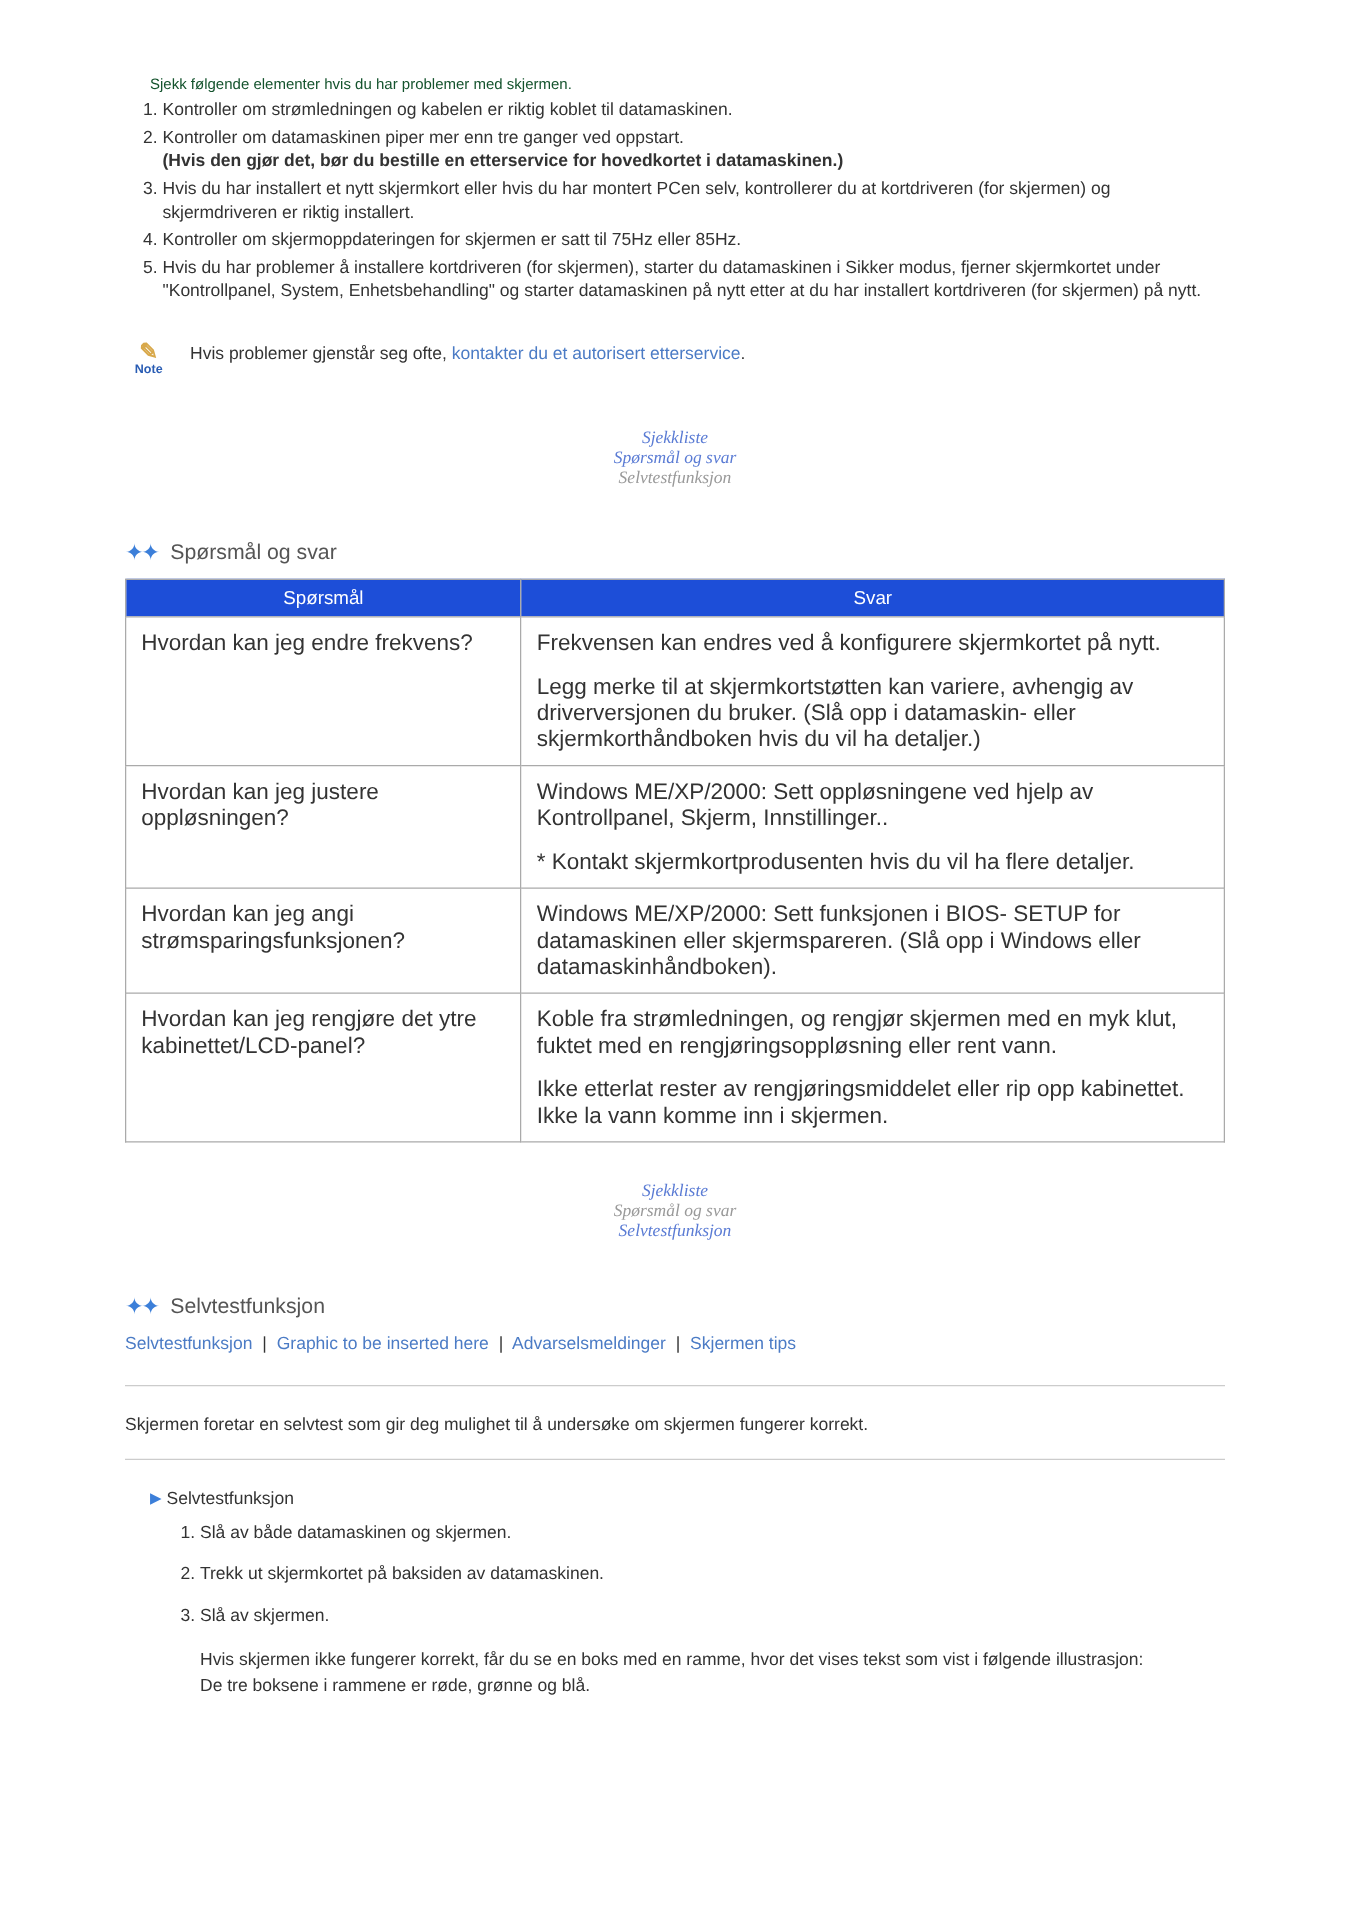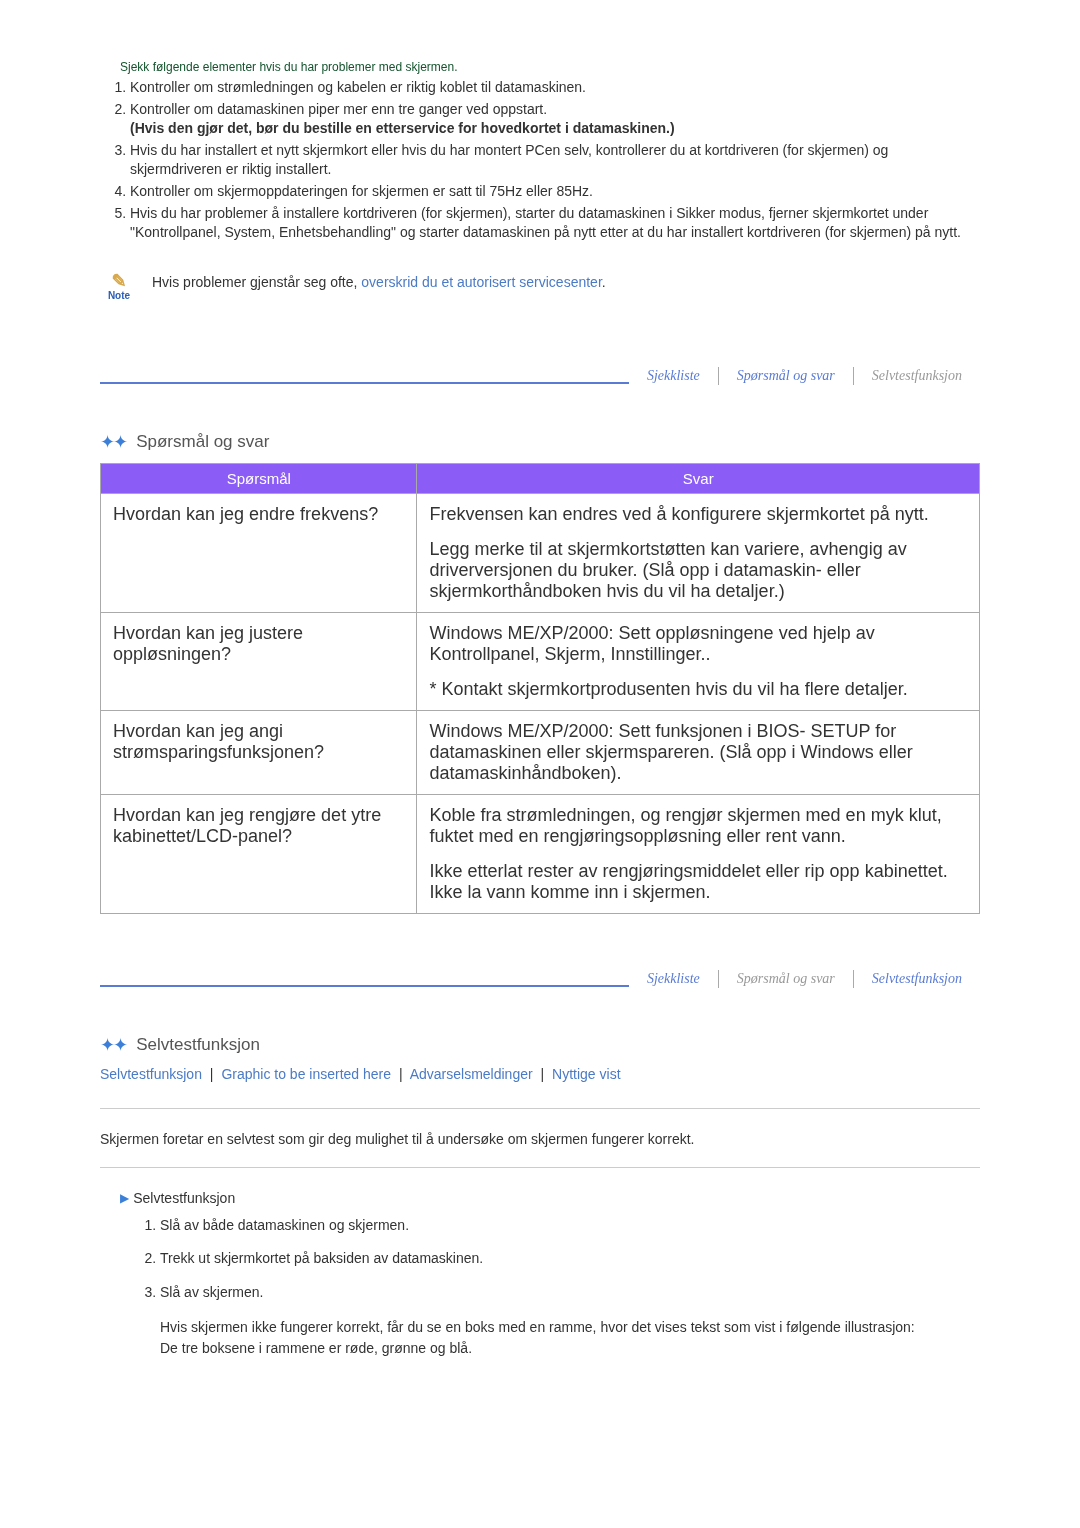--- a/index.html
+++ b/index.html
@@ -56,20 +56,21 @@
   .nav-tabs {
     display: flex;
     justify-content: flex-end;
     align-items: center;
     gap: 0;
     height: 30px;
     position: relative;
     margin: 0 0 40px 0;
     font-size: 14px;
     color: #5a7bd4;
+    flex-direction: column;
   }
   .nav-tabs .spacer { flex: 1; border-top: 2px solid #5a7bd4; margin-top:14px; }
   .nav-tabs .tab {
     padding: 0 18px;
     color: #5a7bd4;
     font-style: italic;
     font-family: Georgia, serif;
     white-space: nowrap;
   }
   .nav-tabs .tab.inactive { color: #999; }
@@ -87,21 +88,21 @@
     font-size: 18px;
     letter-spacing:-2px;
   }
   table.qa {
     width: 100%;
     border-collapse: collapse;
     border: 1px solid #aaa;
     margin-bottom: 50px;
   }
   table.qa th {
-    background: #8b5cf6;
+    background: #1d4ed8;
     color: #fff;
     font-weight: normal;
     font-size: 15px;
     padding: 6px;
     border: 1px solid #aaa;
   }
   table.qa td {
     border: 1px solid #aaa;
     padding: 10px 12px;
     vertical-align: top;
@@ -148,21 +149,21 @@
   </li>
   <li><span>Hvis du har problemer å installere kortdriveren (for skjermen), starter du datamaskinen i Sikker modus, fjerner skjermkortet under "Kontrollpanel, System, Enhetsbehandling" og starter datamaskinen på nytt etter at du har installert kortdriveren (for skjermen) på nytt.</span></li>
 </ol>
 
 <div class="note-row">
   <div class="note-icon">
     <span class="pencil">✎</span>
     <span>Note</span>
   </div>
   <div>
-    <span>Hvis problemer gjenstår seg ofte, </span><span class="link">overskrid du et autorisert servicesenter</span><span>.</span>
+    <span>Hvis problemer gjenstår seg ofte, </span><span class="link">kontakter du et autorisert etterservice</span><span>.</span>
   </div>
 </div>
 
 <div class="nav-tabs">
   <div class="spacer"></div>
   <span class="tab">Sjekkliste</span>
   <span class="sep"></span>
   <span class="tab">Spørsmål og svar</span>
   <span class="sep"></span>
   <span class="tab inactive">Selvtestfunksjon</span>
@@ -225,21 +226,21 @@
   <span>Selvtestfunksjon</span>
 </div>
 
 <div class="sub-links">
   <a>Selvtestfunksjon</a>
   <span class="bar">|</span>
   <a>Graphic to be inserted here</a>
   <span class="bar">|</span>
   <a>Advarselsmeldinger</a>
   <span class="bar">|</span>
-  <a>Nyttige vist</a>
+  <a>Skjermen tips</a>
 </div>
 <hr class="thin">
 
 <div class="body-text">Skjermen foretar en selvtest som gir deg mulighet til å undersøke om skjermen fungerer korrekt.</div>
 <hr class="thin">
 
 <div class="sub-section">
   <div class="sub-section-title">
     <span class="chev">▶</span>
     <span>Selvtestfunksjon</span>

